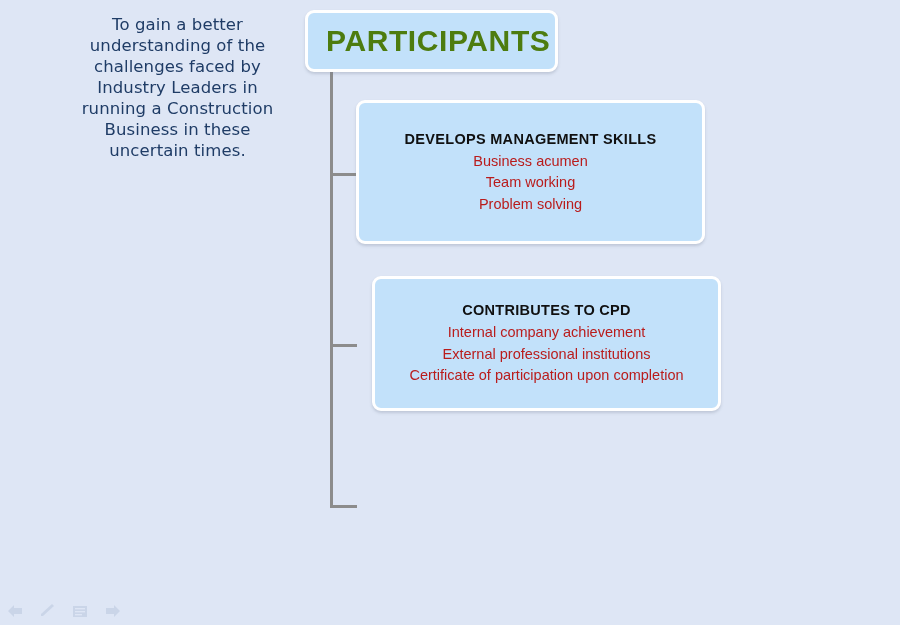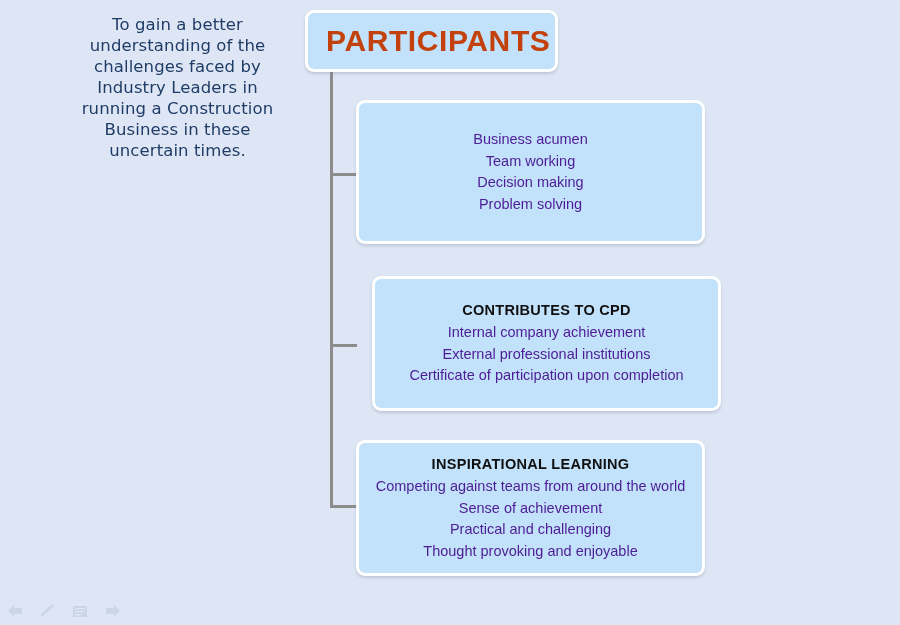--- a/index.html
+++ b/index.html
@@ -61,21 +61,21 @@
   #root-node {
     left: 305px;
     top: 10px;
     width: 253px;
     height: 62px;
     display: flex;
     align-items: center;
   }
   #root-title {
     padding-left: 18px;
-    color: #c2410c;
+    color: #4d7c0f;
     font-family: "Liberation Sans", sans-serif;
     font-size: 30px;
     font-weight: bold;
     letter-spacing: 0.6px;
     line-height: 1;
   }
 
   
   .branch-node {
     left: 356px;
@@ -94,21 +94,21 @@
     color: #101010;
     font-family: "Liberation Sans", sans-serif;
     font-size: 14.5px;
     font-weight: bold;
     letter-spacing: 0.3px;
     line-height: 21px;
     text-align: center;
     margin-bottom: 1px;
   }
   .branch-item {
-    color: #4c1d95;
+    color: #b91c1c;
     font-family: "Liberation Sans", sans-serif;
     font-size: 14.5px;
     line-height: 21.5px;
     text-align: center;
     white-space: nowrap;
   }
 
   
   #watermark-toolbar {
     position: absolute;
@@ -147,40 +147,33 @@
     <path d="M331.5 345.5 L357 345.5" stroke="#8c8c8c" stroke-width="3" fill="none"></path>
 
     <path d="M331.5 506.5 L357 506.5" stroke="#8c8c8c" stroke-width="3" fill="none"></path>
   </svg>
 
   <div class="node" id="root-node">
     <div id="root-title">PARTICIPANTS</div>
   </div>
 
   <div class="node branch-node" id="branch-node-0">
+    <div class="branch-heading">DEVELOPS MANAGEMENT  SKILLS</div>
     <div class="branch-item">Business acumen</div>
     <div class="branch-item">Team working</div>
-    <div class="branch-item">Decision making</div>
     <div class="branch-item">Problem  solving</div>
   </div>
 
   <div class="node branch-node" id="branch-node-1">
     <div class="branch-heading">CONTRIBUTES TO CPD</div>
     <div class="branch-item">Internal company  achievement</div>
     <div class="branch-item">External professional institutions</div>
     <div class="branch-item">Certificate of participation  upon  completion</div>
   </div>
 
-  <div class="node branch-node" id="branch-node-2">
-    <div class="branch-heading">INSPIRATIONAL LEARNING</div>
-    <div class="branch-item">Competing against teams  from around  the world</div>
-    <div class="branch-item">Sense of achievement</div>
-    <div class="branch-item">Practical and challenging</div>
-    <div class="branch-item">Thought provoking and enjoyable</div>
-  </div>
 
   <div id="watermark-toolbar">
     <span class="wm-icon-wrap">
       <svg class="wm-icon" viewBox="0 0 20 16">
         <path d="M8 2 L2 8 L8 14 L8 11 L16 11 L16 5 L8 5 Z" fill="#9fb0cc"></path>
       </svg>
     </span>
     <span class="wm-icon-wrap">
       <svg class="wm-icon" viewBox="0 0 20 16">
         <path d="M3 13 L5 13 L16 3 L14 1 L3 11 Z" fill="#9fb0cc"></path>

